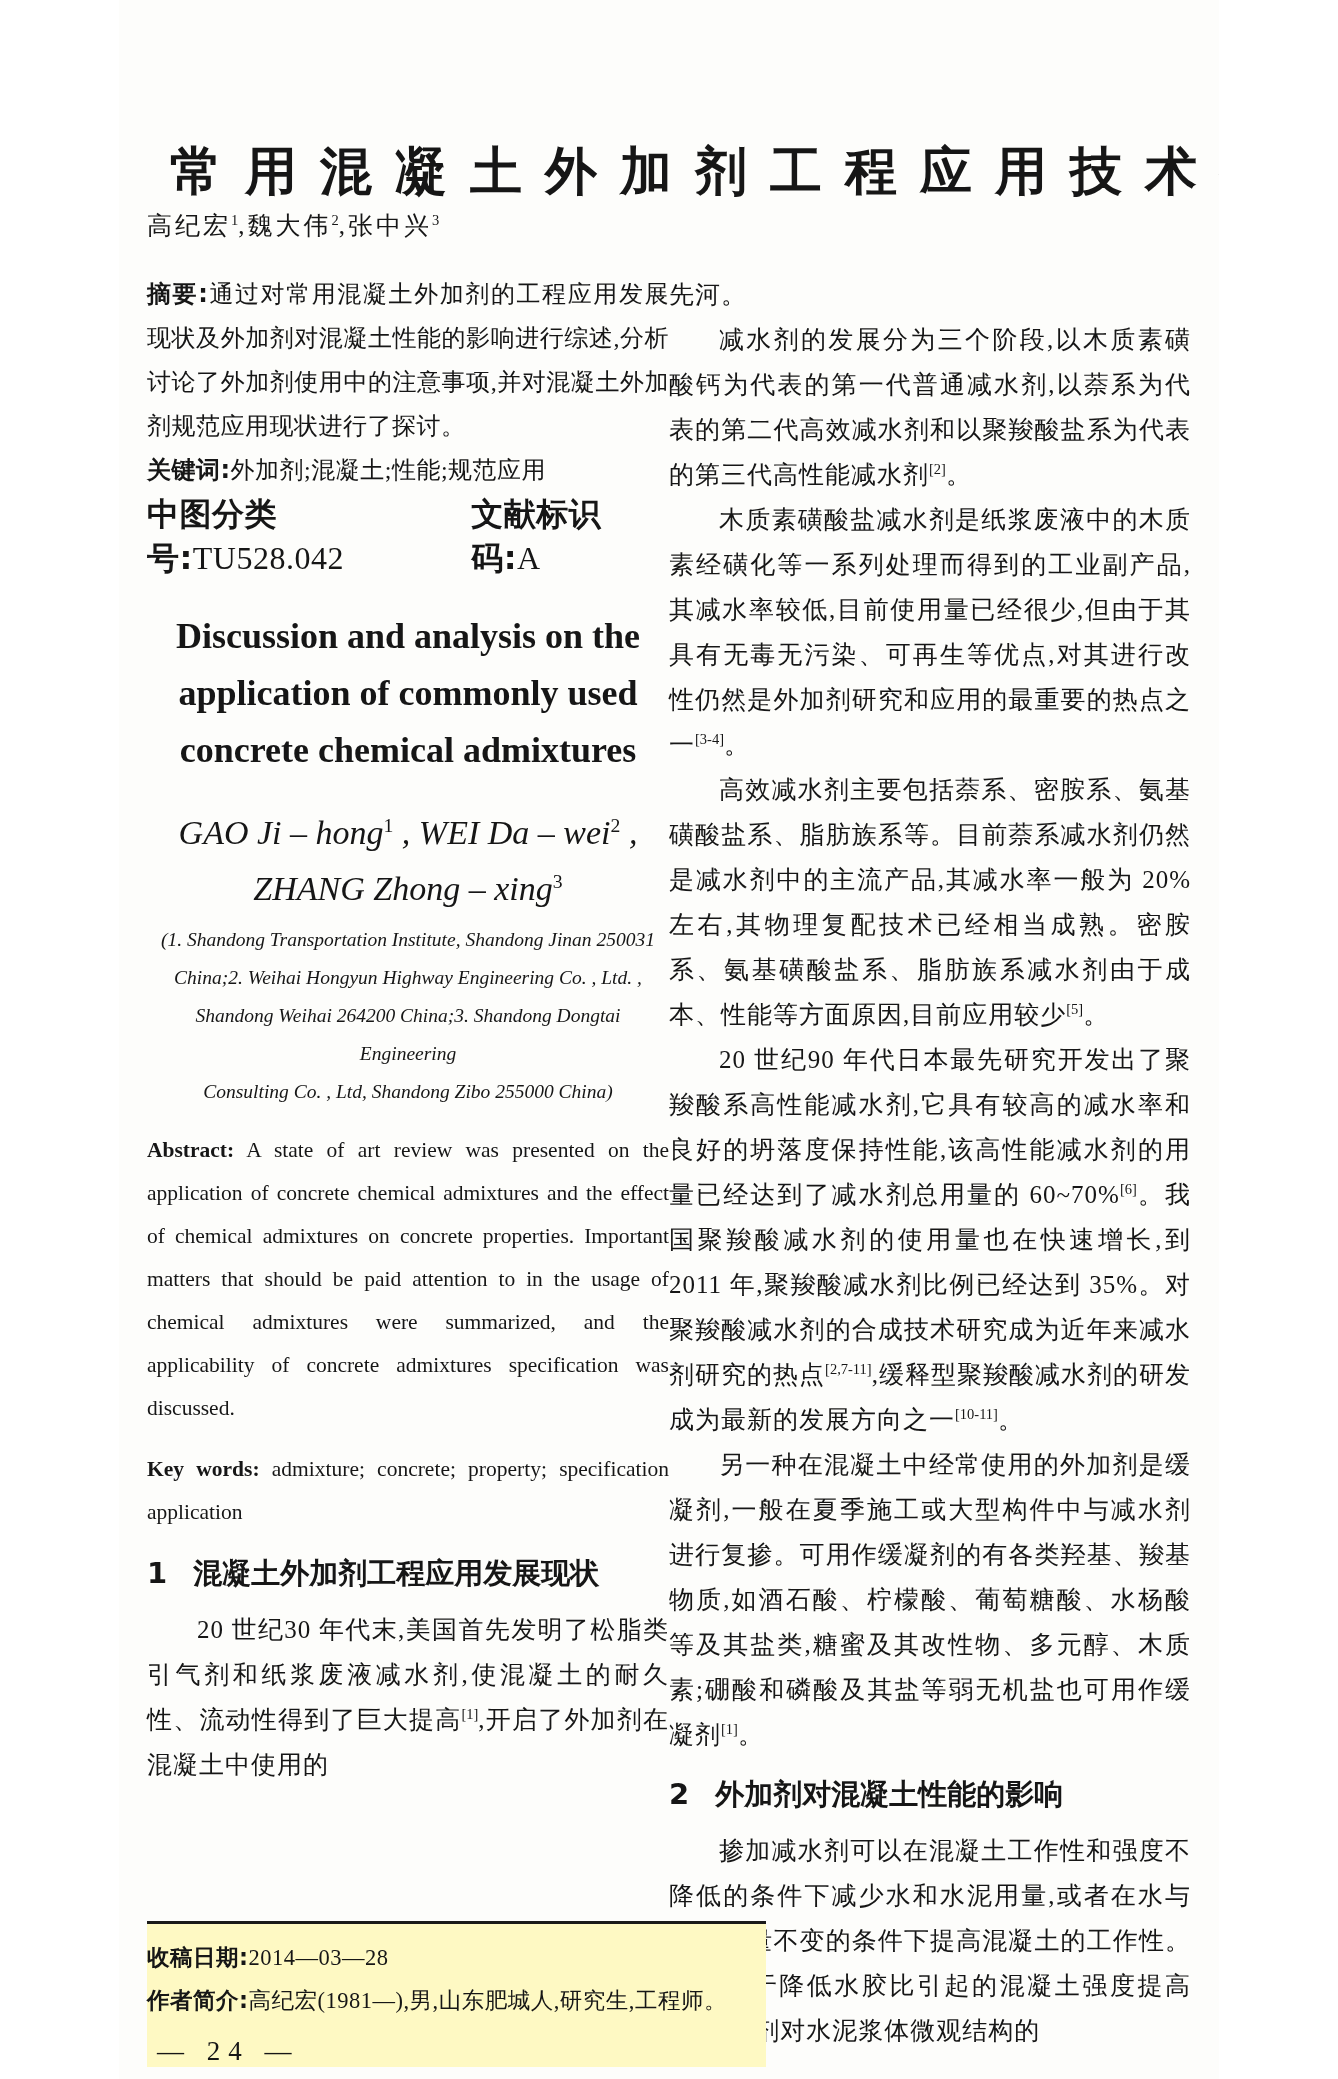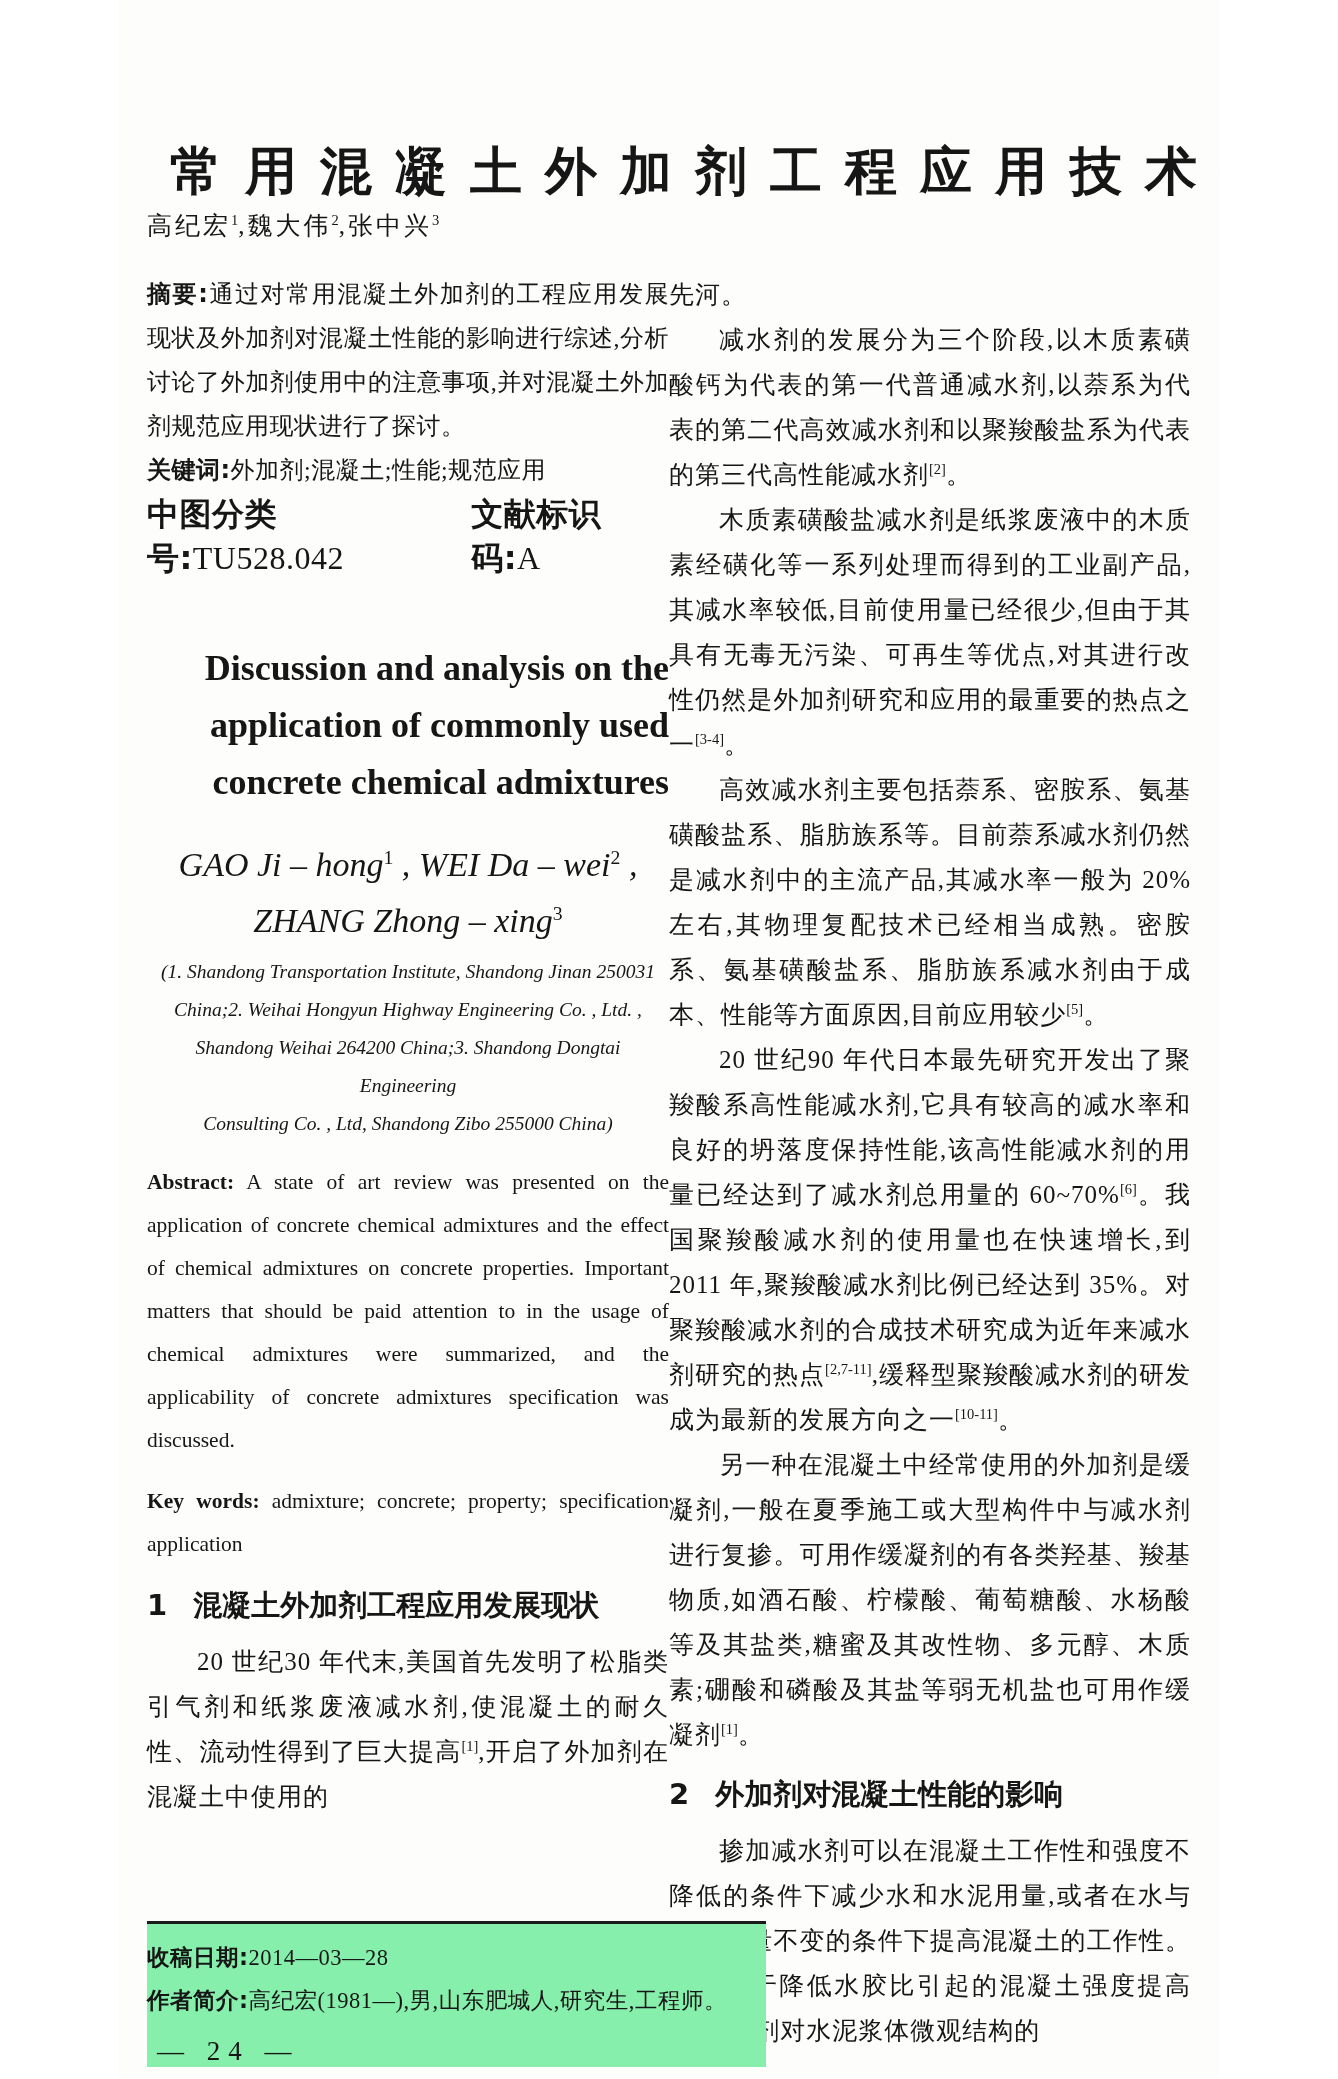--- a/index.html
+++ b/index.html
@@ -47,22 +47,22 @@
     letter-spacing:0.5px;
     text-align:justify;
   }
   .clc-row {
     display:flex; justify-content:space-between;
     font-size:32px; line-height:44px;
     letter-spacing:0.5px;
   }
 
   .en-title {
-    margin-top:60px;
-    text-align:right;
+    margin-top:28px;
+    text-align:center;
     font-weight:700;
     font-size:36px; line-height:57px;
   }
   .en-authors {
     margin-top:26px;
     text-align:center;
     font-style:italic;
     font-size:34px; line-height:56px;
   }
   .en-authors sup { font-style:normal; }
@@ -93,21 +93,21 @@
     letter-spacing:1px;
     text-align:justify;
   }
   .ind { text-indent:2em; }
 
   
   .footnote {
     position:absolute;
     left:28px; bottom:12px;
     width:619px;
-    background:#86efac;
+    background:#fef9c3;
   }
   .fn-rule { border-top:3px solid #1a1a1a; margin-bottom:12px; }
   .fn-line { font-size:22.5px; line-height:43px; letter-spacing:0.5px; }
   .page-num {
     margin-top:14px;
     font-size:27px;
     letter-spacing:8px;
     padding-left:10px;
   }
 </style>

